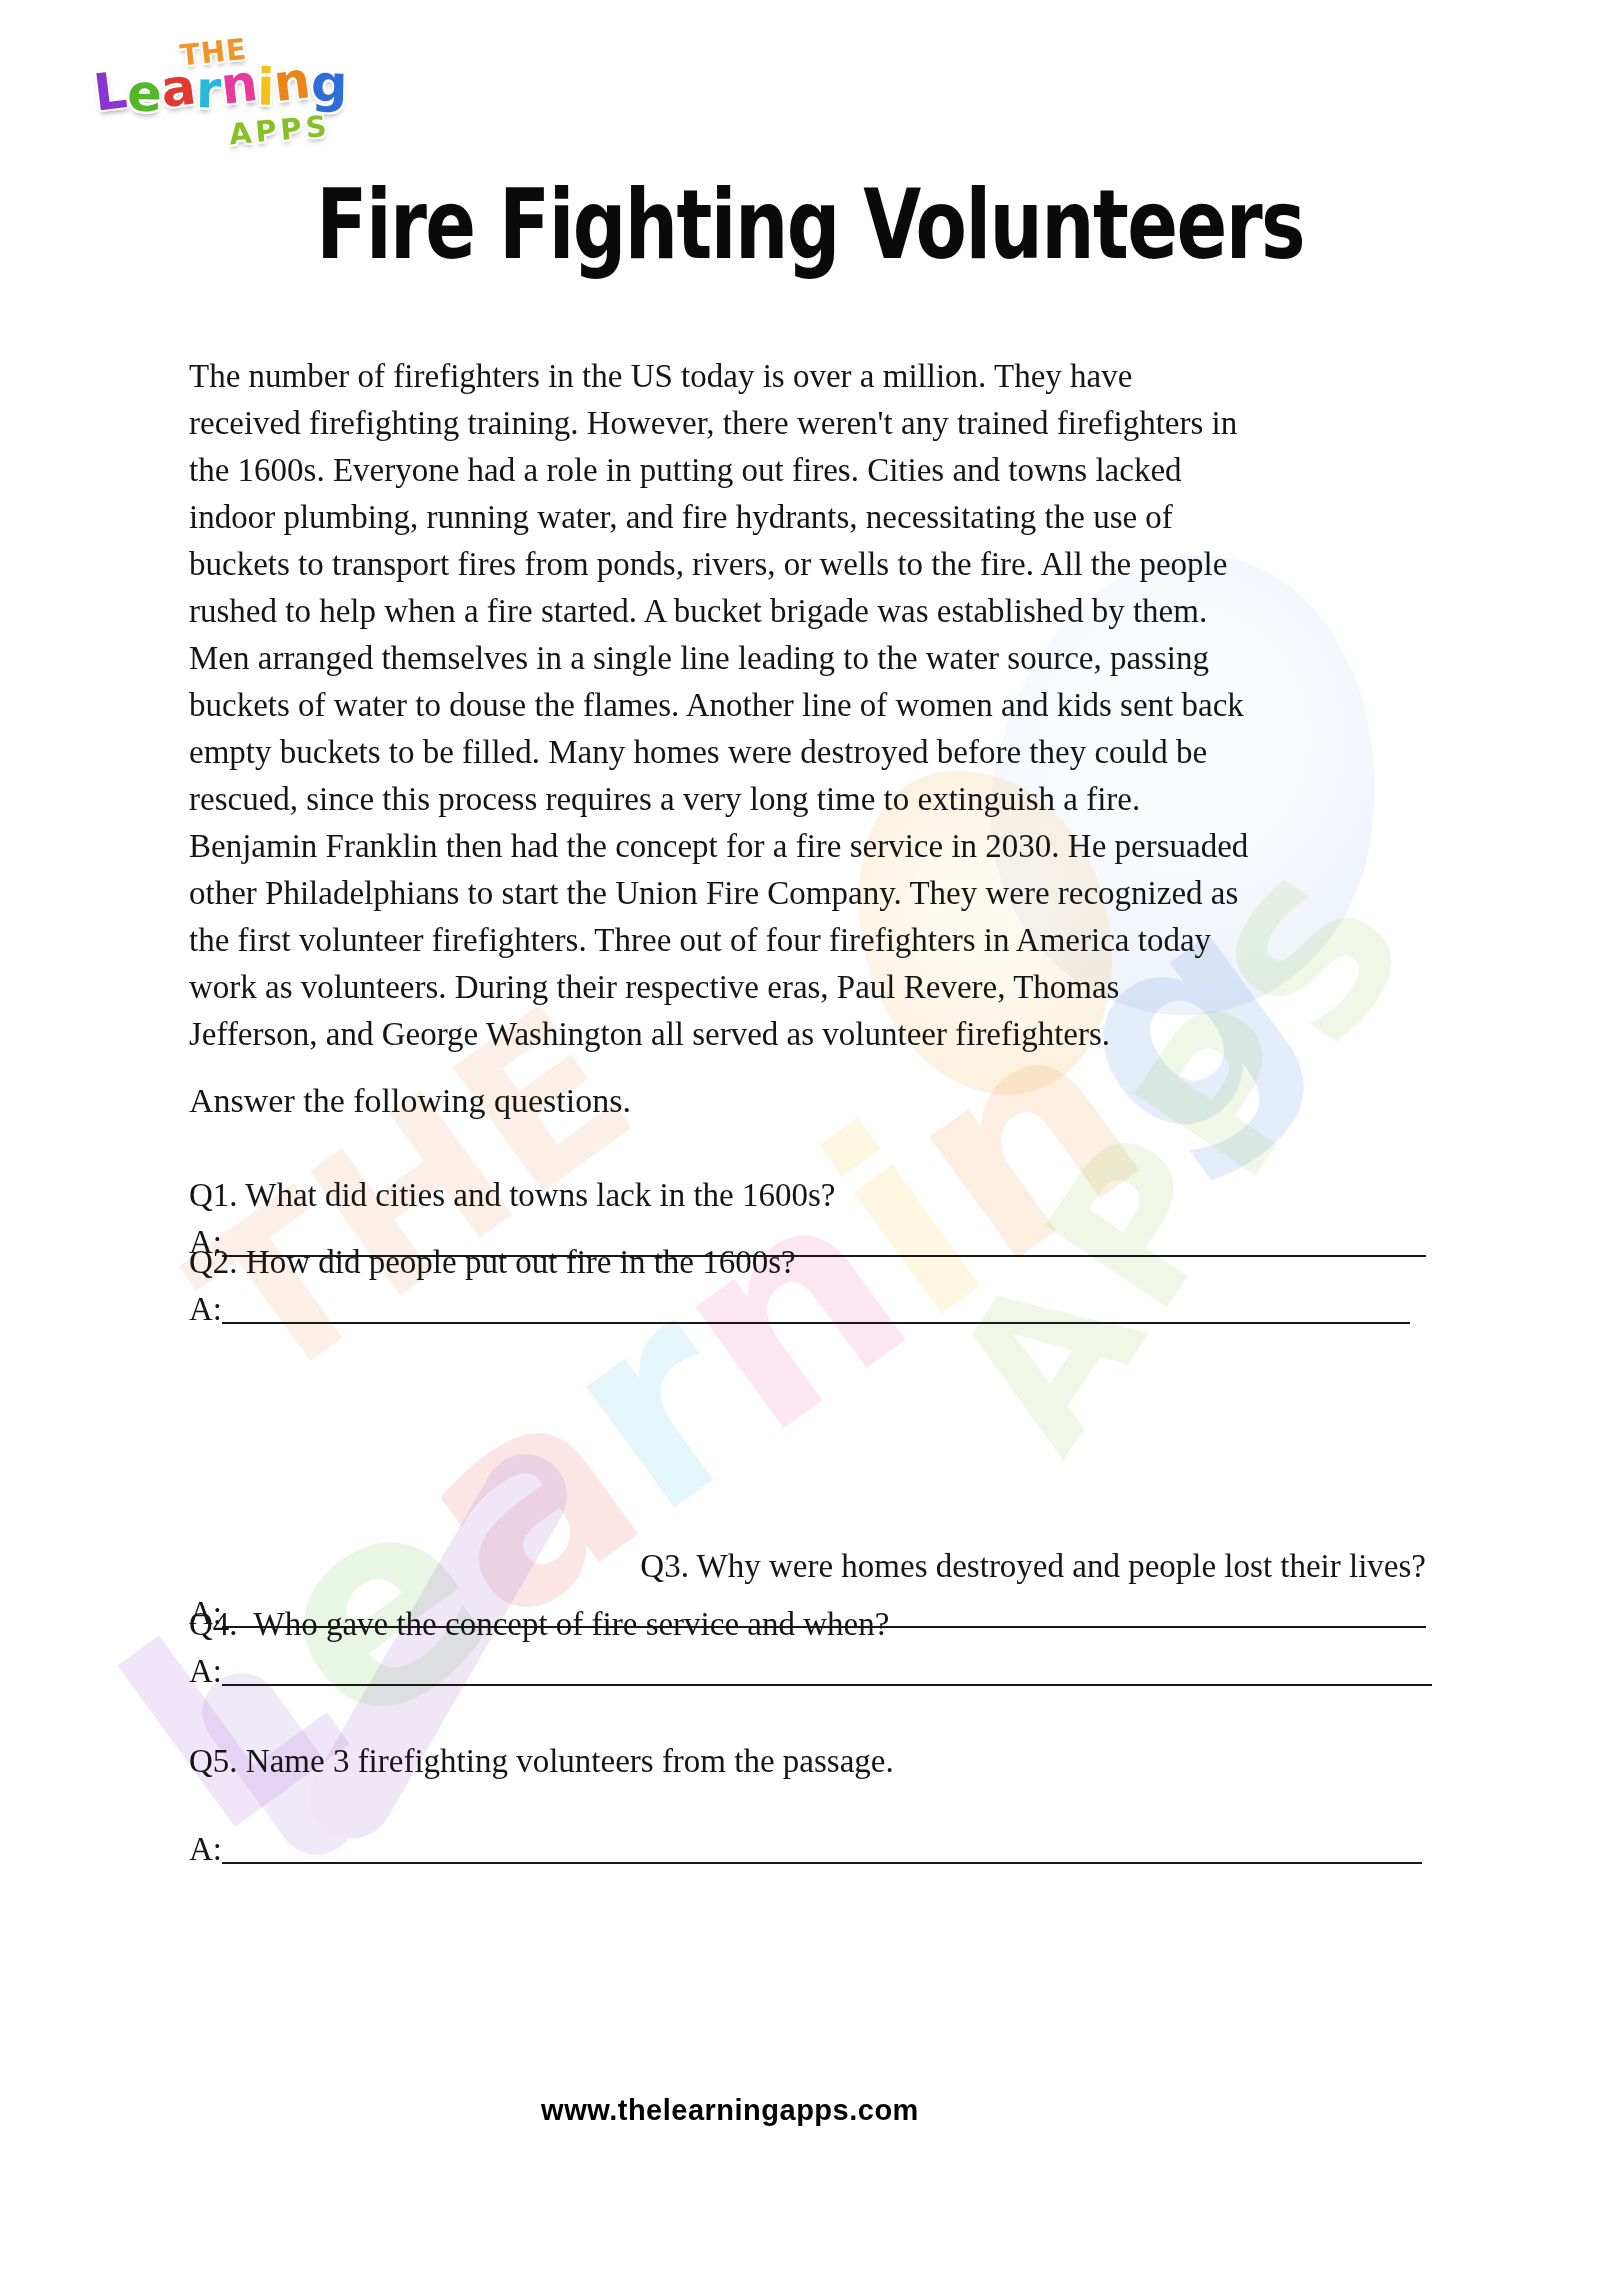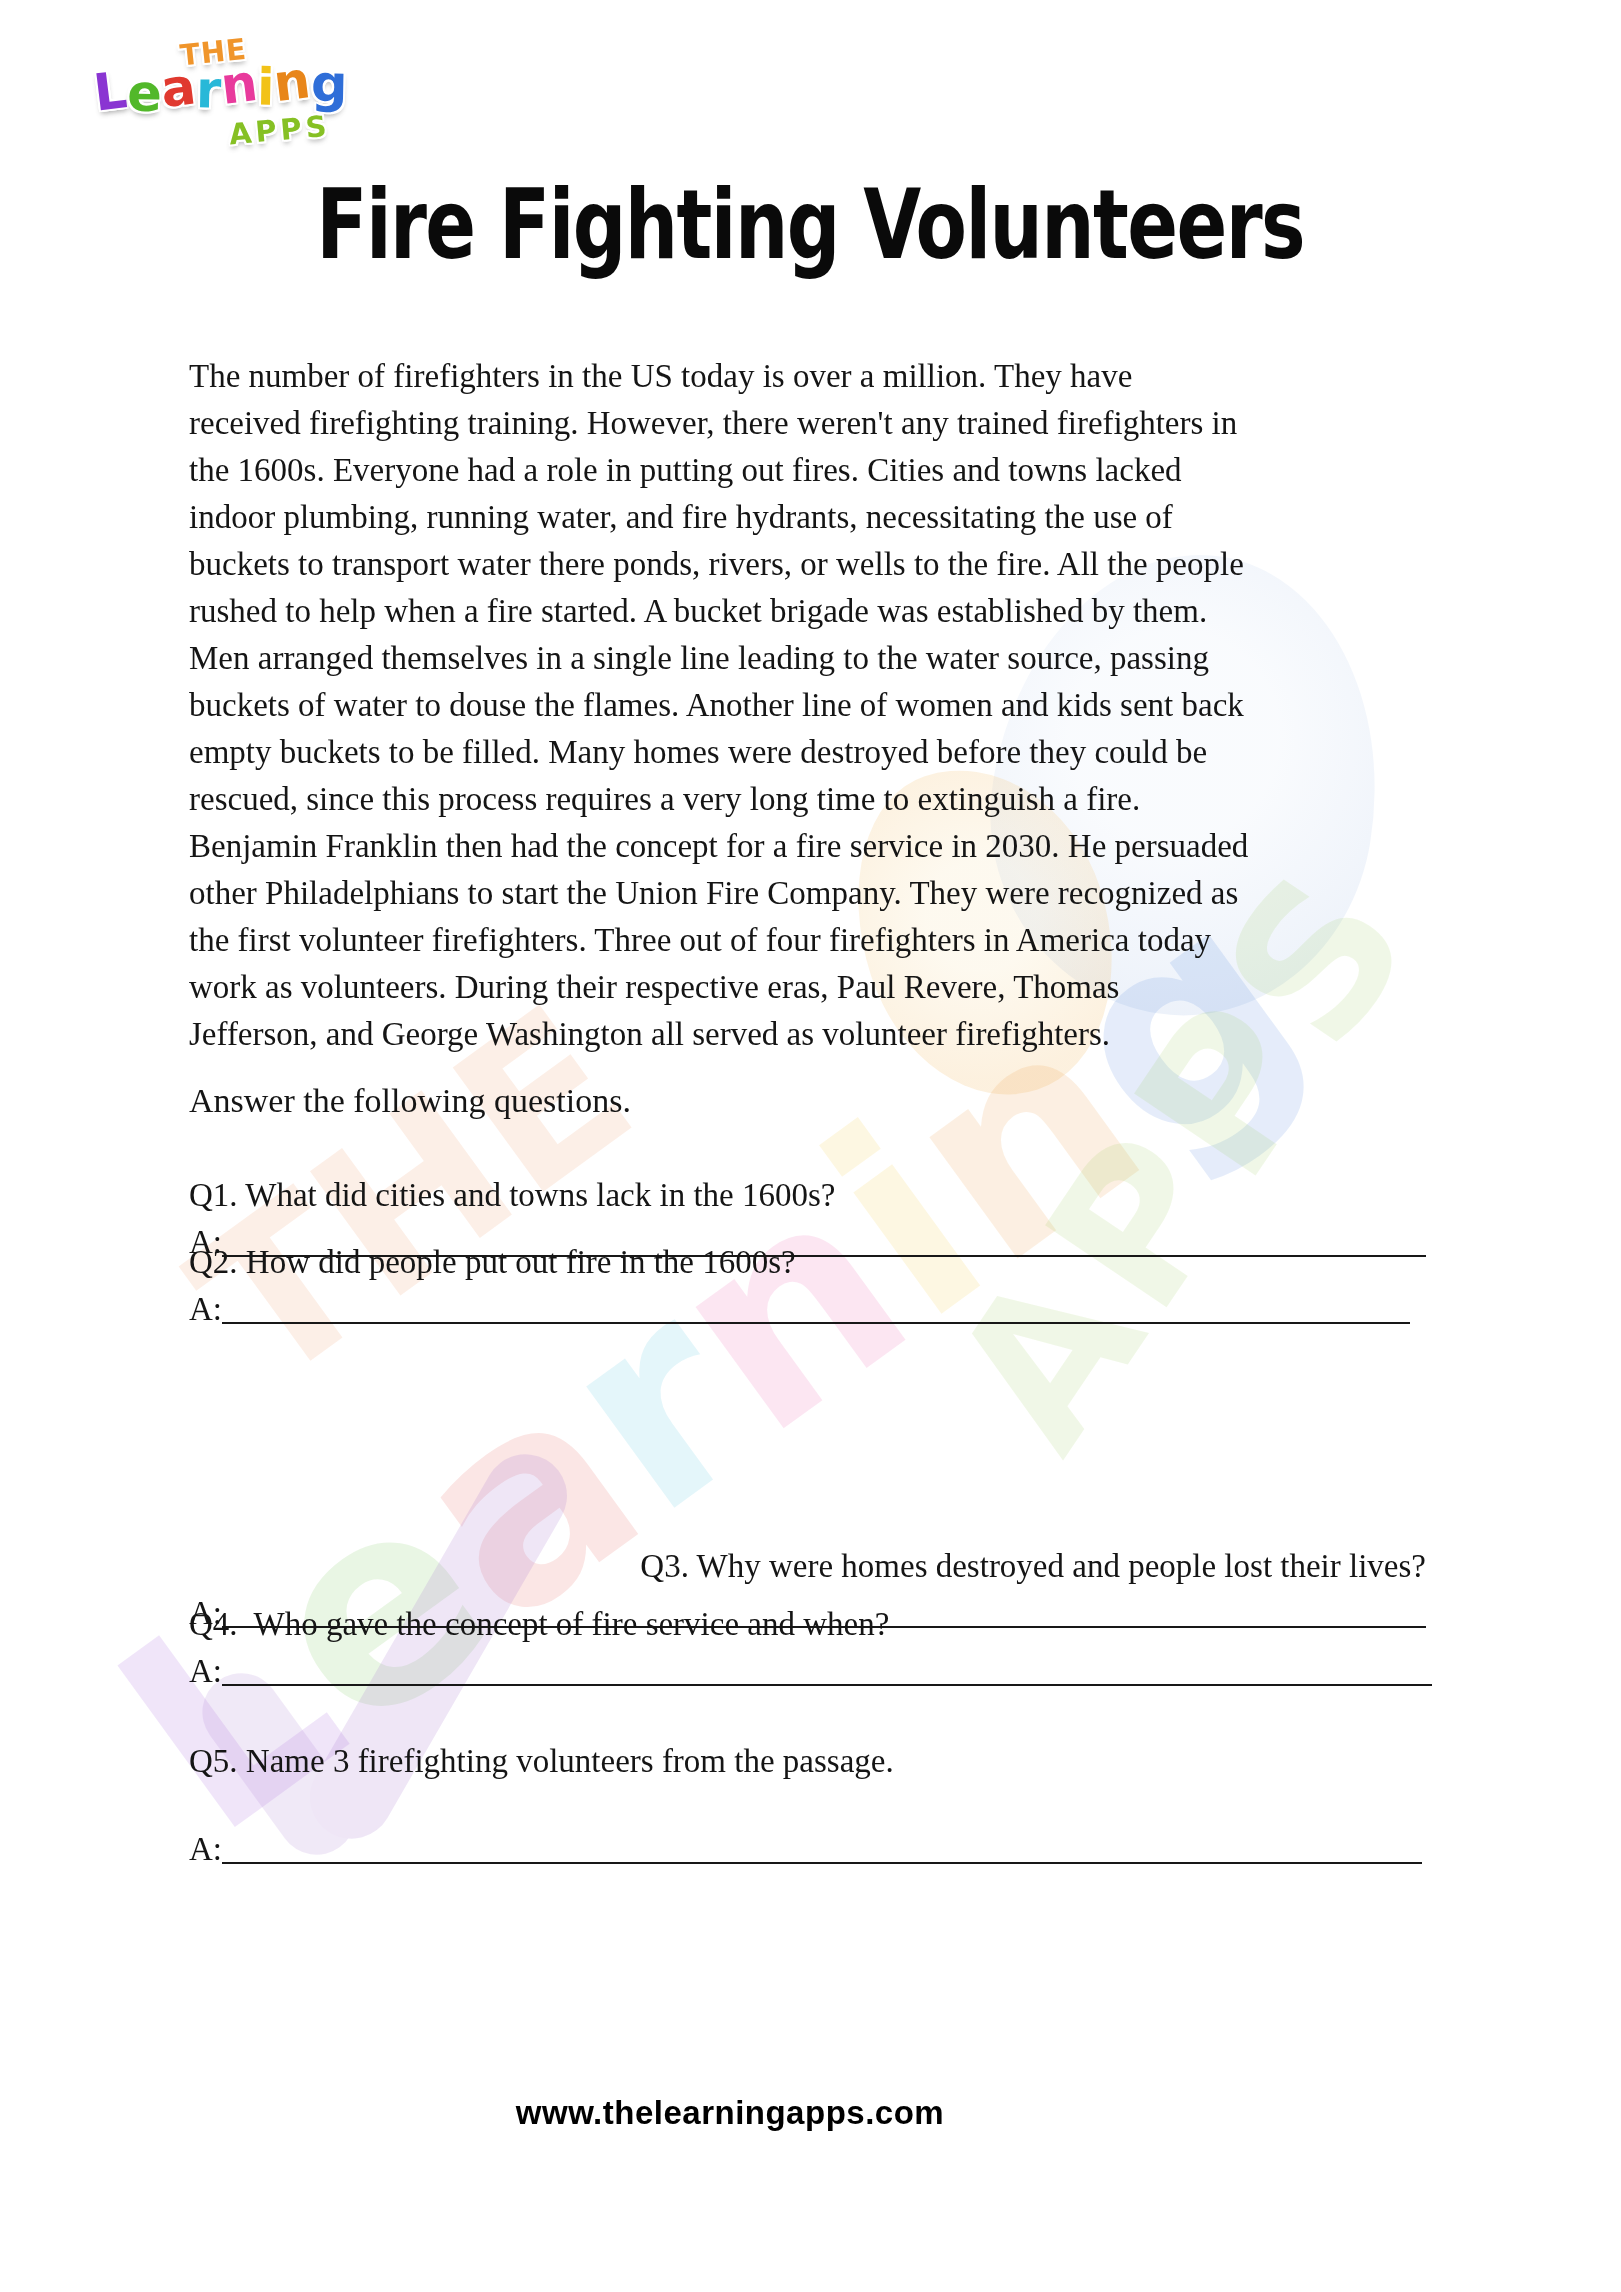--- a/index.html
+++ b/index.html
@@ -46,21 +46,21 @@
   
   .qblock{position:absolute;left:189px;}
   .qtext{font-size:33px;line-height:46px;white-space:pre;}
   .aline{display:flex;align-items:flex-end;height:43px;}
   .aprefix{font-size:33px;line-height:37px;}
   .rule{flex:1;border-bottom:2.9px solid #181818;margin-bottom:3.9px;}
   .w-a{width:1237px;} .w-b{width:1221px;} .w-c{width:1243px;} .w-d{width:1233px;}
   
   .footer{
     position:absolute;top:2094px;left:0;width:1460px;text-align:center;
-    font-family:"Liberation Sans",sans-serif;font-weight:bold;font-size:33px;
+    font-family:"Liberation Sans",sans-serif;font-weight:bold;font-size:29px;
     letter-spacing:0.5px;color:#000;
   }
   
   .watermark{position:absolute;left:0;top:0;width:1621px;height:2293px;pointer-events:none;}
   .wm-drop{
     position:absolute;left:995px;top:554px;width:382px;height:461px;
     background:radial-gradient(circle at 45% 40%, #dbe6f6 30%, #9db9e4 70%, #6f93d0 100%);
     border-radius:50% 50% 48% 52% / 56% 56% 44% 44%;
     transform:rotate(9deg);
     opacity:0.16;
@@ -108,21 +108,21 @@
 
   <div class="title">
     <span class="title-inner">Fire Fighting Volunteers</span>
   </div>
 
   <div class="passage">
     <div class="pline">The number of firefighters in the US today is over a million. They have</div>
     <div class="pline">received firefighting training. However, there weren't any trained firefighters in</div>
     <div class="pline">the 1600s. Everyone had a role in putting out fires. Cities and towns lacked</div>
     <div class="pline">indoor plumbing, running water, and fire hydrants, necessitating the use of</div>
-    <div class="pline">buckets to transport water there ponds, rivers, or wells to the fire. All the people</div>
+    <div class="pline">buckets to transport fires from ponds, rivers, or wells to the fire. All the people</div>
     <div class="pline">rushed to help when a fire started. A bucket brigade was established by them.</div>
     <div class="pline">Men arranged themselves in a single line leading to the water source, passing</div>
     <div class="pline">buckets of water to douse the flames. Another line of women and kids sent back</div>
     <div class="pline">empty buckets to be filled. Many homes were destroyed before they could be</div>
     <div class="pline">rescued, since this process requires a very long time to extinguish a fire.</div>
     <div class="pline">Benjamin Franklin then had the concept for a fire service in 2030. He persuaded</div>
     <div class="pline">other Philadelphians to start the Union Fire Company. They were recognized as</div>
     <div class="pline">the first volunteer firefighters. Three out of four firefighters in America today</div>
     <div class="pline">work as volunteers. During their respective eras, Paul Revere, Thomas</div>
     <div class="pline">Jefferson, and George Washington all served as volunteer firefighters.</div>

